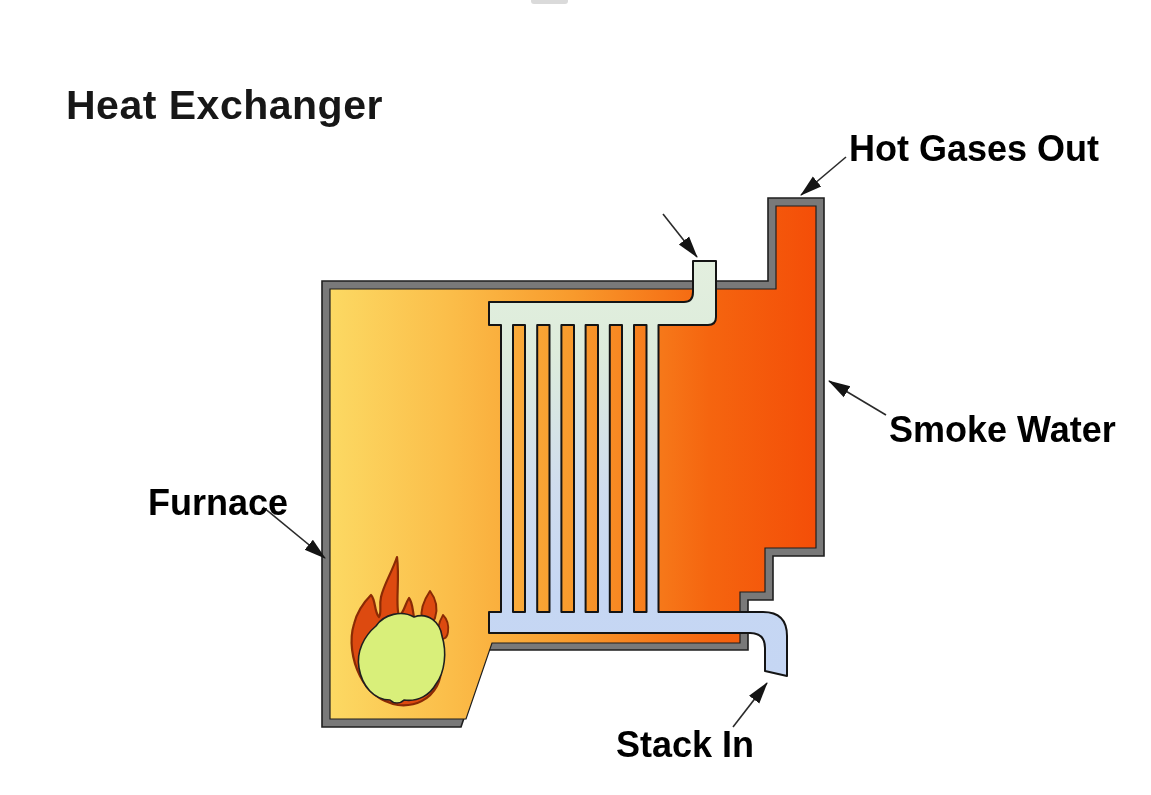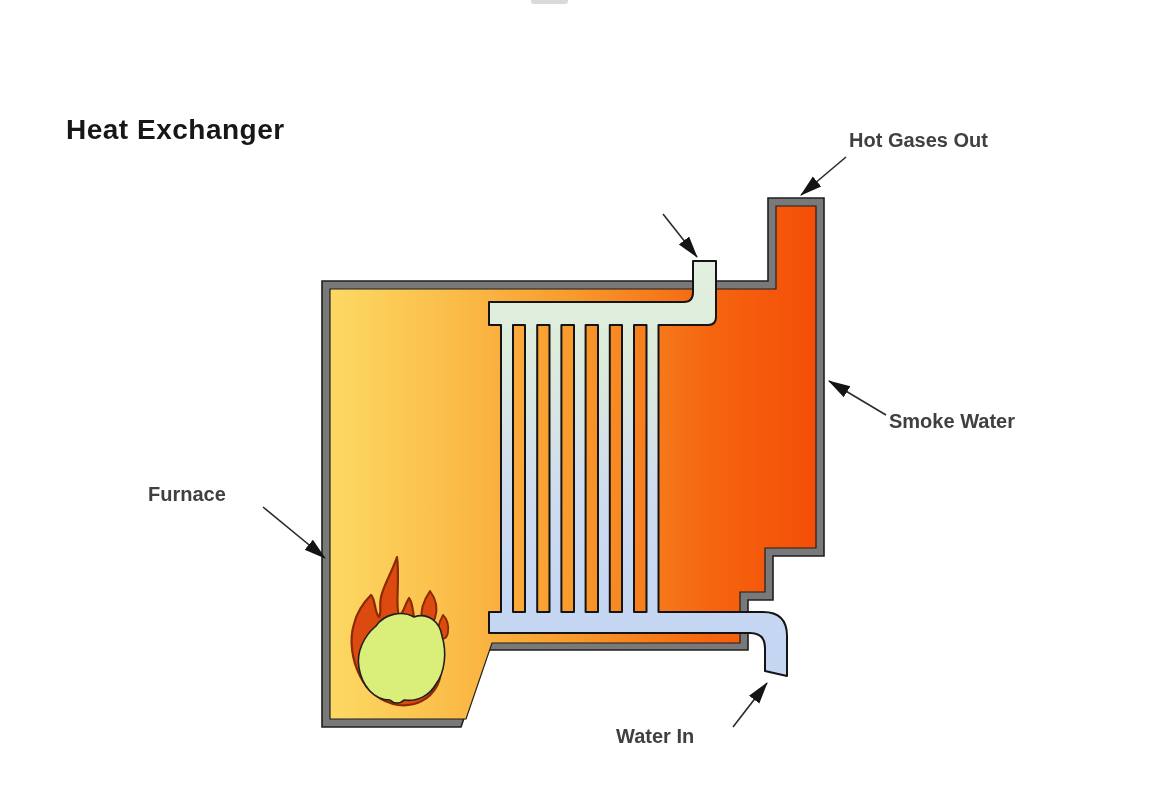--- a/index.html
+++ b/index.html
@@ -8,33 +8,32 @@
     width:1151px;height:795px;
     background:#ffffff;
     overflow:hidden;
     font-family:"Liberation Sans", sans-serif;
     color:#1d1d1d;
   }
   #diagram-svg{position:absolute;left:0;top:0;}
   .lbl{
     position:absolute;
     font-weight:700;
-    font-size:20px;
+    font-size:36px;
     line-height:1.05;
     white-space:nowrap;
-    color:#404040;
+    color:#000000;
   }
   #page-title{
     position:absolute;
     left:66px;top:82px;
     font-weight:700;
-    font-size:28px;
+    font-size:41px;
     letter-spacing:0.5px;
     color:#171717;
-    margin-top:32px;
   }
   #lbl-steam{left:516px;top:181px;}
   #lbl-hotgases{left:849px;top:130px;}
   #lbl-smokestack{left:889px;top:411px;}
   #lbl-furnace{left:148px;top:484px;}
   #lbl-waterin{left:616px;top:726px;}
 </style>
 </head>
 <body>
 
@@ -109,15 +108,15 @@
     <line x1="846" y1="157" x2="801" y2="195" stroke="#2a2a2a" stroke-width="1.6" marker-end="url(#arrowhead)"></line>
     <line x1="886" y1="415" x2="829" y2="381" stroke="#2a2a2a" stroke-width="1.6" marker-end="url(#arrowhead)"></line>
     <line x1="263" y1="507" x2="325" y2="558" stroke="#2a2a2a" stroke-width="1.6" marker-end="url(#arrowhead)"></line>
     <line x1="733" y1="727" x2="767" y2="683" stroke="#2a2a2a" stroke-width="1.6" marker-end="url(#arrowhead)"></line>
   </svg>
 
   <div id="page-title">Heat Exchanger</div>
   <div id="lbl-hotgases" class="lbl">Hot Gases Out</div>
   <div id="lbl-smokestack" class="lbl">Smoke Water</div>
   <div id="lbl-furnace" class="lbl">Furnace</div>
-  <div id="lbl-waterin" class="lbl">Water In</div>
+  <div id="lbl-waterin" class="lbl">Stack In</div>
 
 </div>
 
 </body></html>

